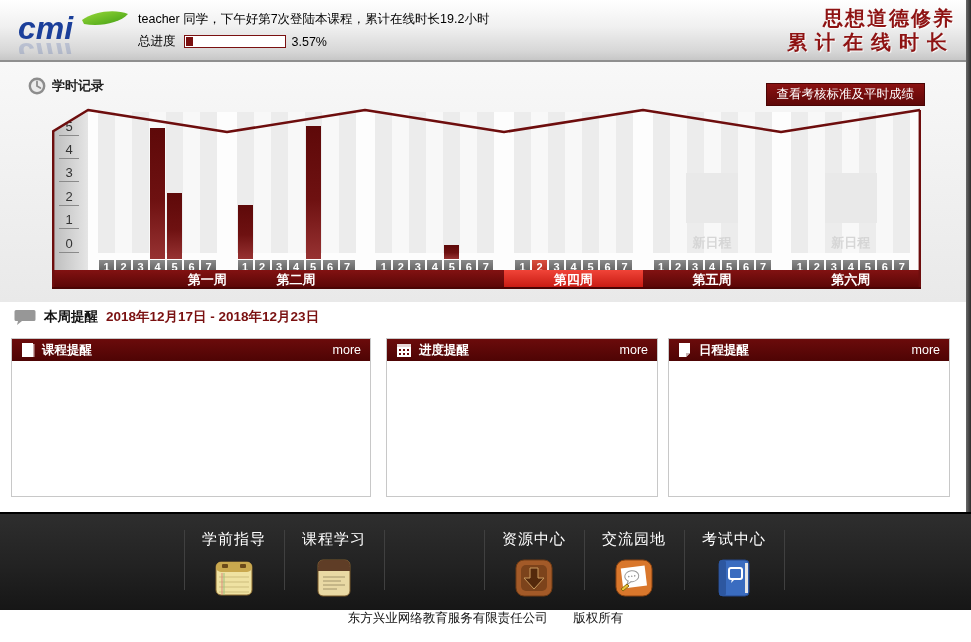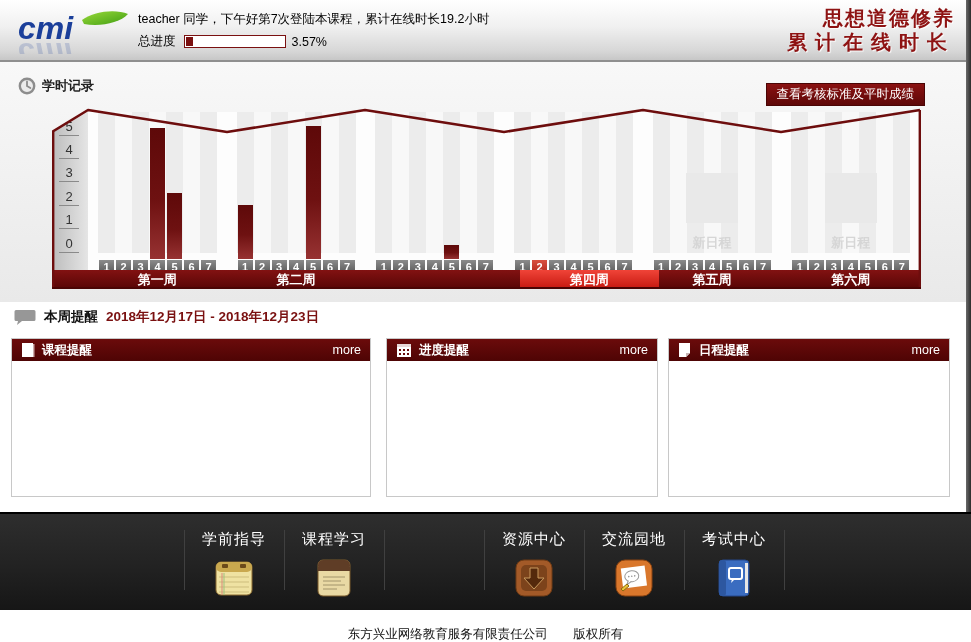--- a/index.html
+++ b/index.html
@@ -21,21 +21,21 @@
   .progress-fill{position:absolute;left:1px;top:1px;bottom:1px;width:7px;background:#7a1010}
   .course-title{position:absolute;right:16px;top:6px;text-align:right;color:#8e1313;
                 font-weight:bold;font-size:20px;line-height:24px;
                 text-shadow:1px 1px 1px rgba(255,255,255,.95)}
   .ct-l1{letter-spacing:2px;display:block}
   .ct-l2{letter-spacing:8px;display:block}
 
   
   .section-study{position:absolute;top:62px;left:0;width:971px;height:240px;
                  background:linear-gradient(180deg,#f8f8f8,#e9e9e9)}
-  .study-head{position:absolute;left:18px;top:15px;display:flex;align-items:flex-start;gap:6px;
+  .study-head{position:absolute;left:28px;top:15px;display:flex;align-items:flex-start;gap:6px;
               font-size:13px;font-weight:bold;color:#222}
   .scores-btn{position:absolute;right:46px;top:21px;height:21px;line-height:21px;padding:0 10px;
               background:linear-gradient(180deg,#8a1212,#5e0808);border:1px solid #4a0505;
               color:#fff;font-size:12.5px;font-weight:normal;cursor:pointer}
 
   .chart{position:absolute;left:52px;top:44px;width:869px;height:183px}
   .axis{position:absolute;left:0;top:6px;width:36px;height:158px;
         background:linear-gradient(90deg,#bcbcbc,#e5e5e5);
         clip-path:polygon(0 20px,100% 0,100% 100%,0 100%)}
   .tick{position:absolute;left:7px;width:20px;height:17px;line-height:17px;text-align:center;
@@ -78,21 +78,21 @@
   .bottom-nav{position:absolute;top:512px;left:0;width:971px;height:98px;
               background:linear-gradient(180deg,#2e2e2e 0%,#222 55%,#161616 100%);
               border-top:2px solid #000;box-sizing:border-box}
   .nd{position:absolute;top:16px;height:60px;width:1px;background:#404040}
   .nav-item{position:absolute;top:16px;width:100px;text-align:center;color:#fff;cursor:pointer}
   .nav-label{font-size:15px;letter-spacing:1px;display:block}
   .nav-ic{margin-top:6px}
 
   
   .footer{position:absolute;top:610px;left:0;width:971px;height:32px;background:#fff;
-          text-align:center;font-size:12.5px;color:#111;box-sizing:border-box;padding-top:16px}
+          text-align:center;font-size:12.5px;color:#111;box-sizing:border-box;padding-top:0}
   .footer .co{margin-right:22px}
 </style>
 </head>
 <body>
 
 <div class="header">
   <svg class="logo" width="118" height="46" viewBox="0 0 118 46">
     <defs>
       <linearGradient id="lg-green" x1="0" y1="0" x2="1" y2="1">
         <stop offset="0" stop-color="#9ada3a"></stop>
@@ -242,23 +242,23 @@
           <div class="dsq" style="left: 79px;">5</div>
           <div class="dc dc-b" style="left: 95px;"></div>
           <div class="dsq" style="left: 96px;">6</div>
           <div class="dc dc-a" style="left: 112px;"></div>
           <div class="dsq" style="left: 113px;">7</div>
           <div class="ph" style="left: 43.3333px;"></div>
           <div class="ph-label">新日程</div>
         </div>
       </div>
     <div class="band" id="chart-band">
-        <div class="seg" style="left: 36px; width: 138.667px;">第一周</div>
+        <div class="seg" style="left: 36px; width: 138.667px; text-align: right;">第一周</div>
         <div class="seg" style="left: 174.667px; width: 138.667px;">第二周</div>
-        <div class="seg seg-cur" style="left: 452px; width: 138.667px; margin-left: 16px;">第四周</div>
+        <div class="seg seg-cur" style="left: 452px; width: 138.667px;">第四周</div>
         <div class="seg" style="left: 590.667px; width: 138.667px;">第五周</div>
         <div class="seg" style="left: 729.333px; width: 138.667px;">第六周</div>
       </div>
     <svg class="zig" width="869" height="183" viewBox="0 0 869 183">
       <polyline points="0,26 36,4 175,26 313,4 452,26 591,4 729,26 868,4" fill="none" stroke="#6d0d0d" stroke-width="2.6" stroke-linejoin="round"></polyline>
       <line x1="1.2" y1="26" x2="1.2" y2="183" stroke="#6d0d0d" stroke-width="2.4"></line>
       <line x1="867.8" y1="4" x2="867.8" y2="183" stroke="#6d0d0d" stroke-width="2.4"></line>
       <line x1="0" y1="182" x2="869" y2="182" stroke="#4a0404" stroke-width="2"></line>
     </svg>
   </div>

